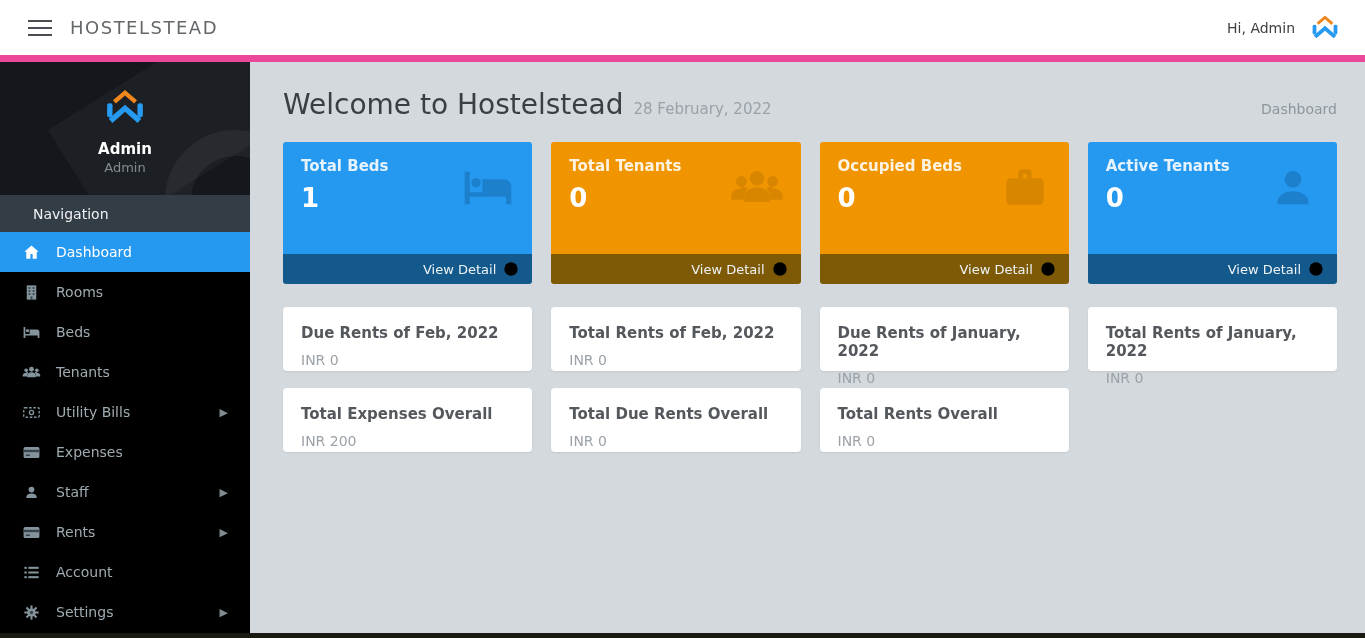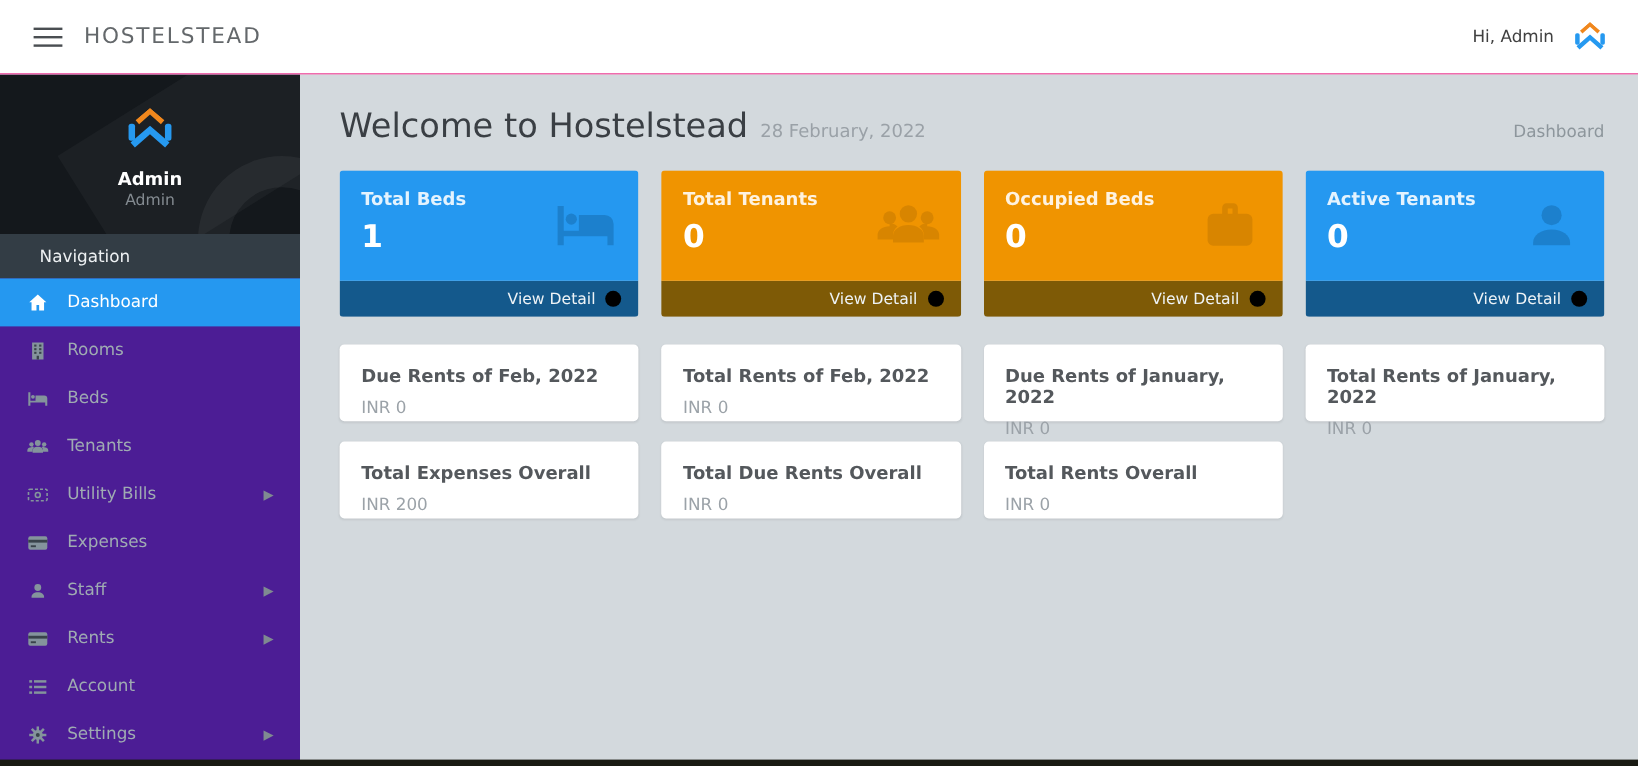--- a/index.html
+++ b/index.html
@@ -1,30 +1,30 @@
 <!DOCTYPE html>
 <html><head>
 <meta charset="utf-8">
 <style>
   * { margin:0; padding:0; box-sizing:border-box; }
   html,body { width:1365px; height:638px; overflow:hidden; }
   body { font-family:"DejaVu Sans", sans-serif; background:#d3d9dd; position:relative; }
 
   
   .topbar { position:absolute; top:0; left:0; width:1365px; height:62px; background:#ffffff;
-            border-bottom:1px solid #ec4899; display:flex; align-items:center; z-index:20; }
+            border-bottom:7px solid #ec4899; display:flex; align-items:center; z-index:20; }
   .hamburger { margin-left:28px; width:24px; cursor:pointer; }
   .hamburger span { display:block; width:24px; height:2px; background:#4a4e52; margin:5px 0; }
   .brand { margin-left:18px; font-size:18px; letter-spacing:1.5px; color:#64686b; font-weight:400; }
   .topbar-right { margin-left:auto; display:flex; align-items:center; margin-right:22px; }
   .greeting { font-size:14px; color:#404040; margin-right:12px; }
   .logo-sm { width:36px; height:36px; }
 
   
-  .sidebar { position:absolute; top:62px; left:0; width:250px; height:576px; background:#4c1d95; z-index:10; }
+  .sidebar { position:absolute; top:62px; left:0; width:250px; height:576px; background:#000000; z-index:10; }
   .profile { height:133px; background:#14181c; position:relative; overflow:hidden;
              display:flex; flex-direction:column; align-items:center; justify-content:center; }
   .profile .deco1 { position:absolute; width:260px; height:120px; background:rgba(255,255,255,0.035);
                     transform:rotate(-32deg); left:60px; top:-10px; }
   .profile .deco2 { position:absolute; width:140px; height:140px; border:26px solid rgba(255,255,255,0.05);
                     border-radius:50%; right:-55px; bottom:-75px; }
   .logo-lg { width:52px; height:52px; margin-bottom:6px; position:relative; }
   .profile-name { color:#ffffff; font-size:15px; font-weight:bold; position:relative; }
   .profile-role { color:#848b91; font-size:13px; margin-top:2px; position:relative; }
 
@@ -43,21 +43,21 @@
   .main { position:absolute; top:62px; left:250px; width:1115px; height:576px; padding:26px 28px 0 33px; }
   .headrow { display:flex; align-items:baseline;justify-content:space-between; }
   .page-title { font-size:28px; color:#3a3f44; font-weight:400; }
   .page-date { font-size:15px; color:#9aa1a7; margin-left:10px; }
   .crumb { margin-left:auto; font-size:14px; color:#8d969c; }
 
   .grid4 { display:grid; grid-template-columns:repeat(4,1fr); gap:19px; }
   .stats { margin-top:21px; }
 
   .stat-card { border-radius:3px; overflow:hidden; }
-  .stat-top { position:relative; height:92px; padding:15px 18px; }
+  .stat-top { position:relative; height:112px; padding:15px 18px; }
   .c-blue .stat-top { background:#2598f0; }
   .c-orange .stat-top { background:#f09400; }
   .stat-label { font-size:15px; font-weight:bold; color:rgba(255,255,255,0.88); }
   .stat-value { font-size:26px; font-weight:bold; color:#ffffff; margin-top:8px; }
   .stat-ic { position:absolute; right:16px; top:18px; width:56px; height:56px; }
   .c-blue .stat-ic { fill:#1c80cd; }
   .c-orange .stat-ic { fill:#d88500; }
   .stat-foot { height:30px; display:flex; align-items:center; justify-content:flex-end;
                padding-right:13px; font-size:13px; color:#eef3f6; cursor:pointer; }
   .c-blue .stat-foot { background:#14598c; }

